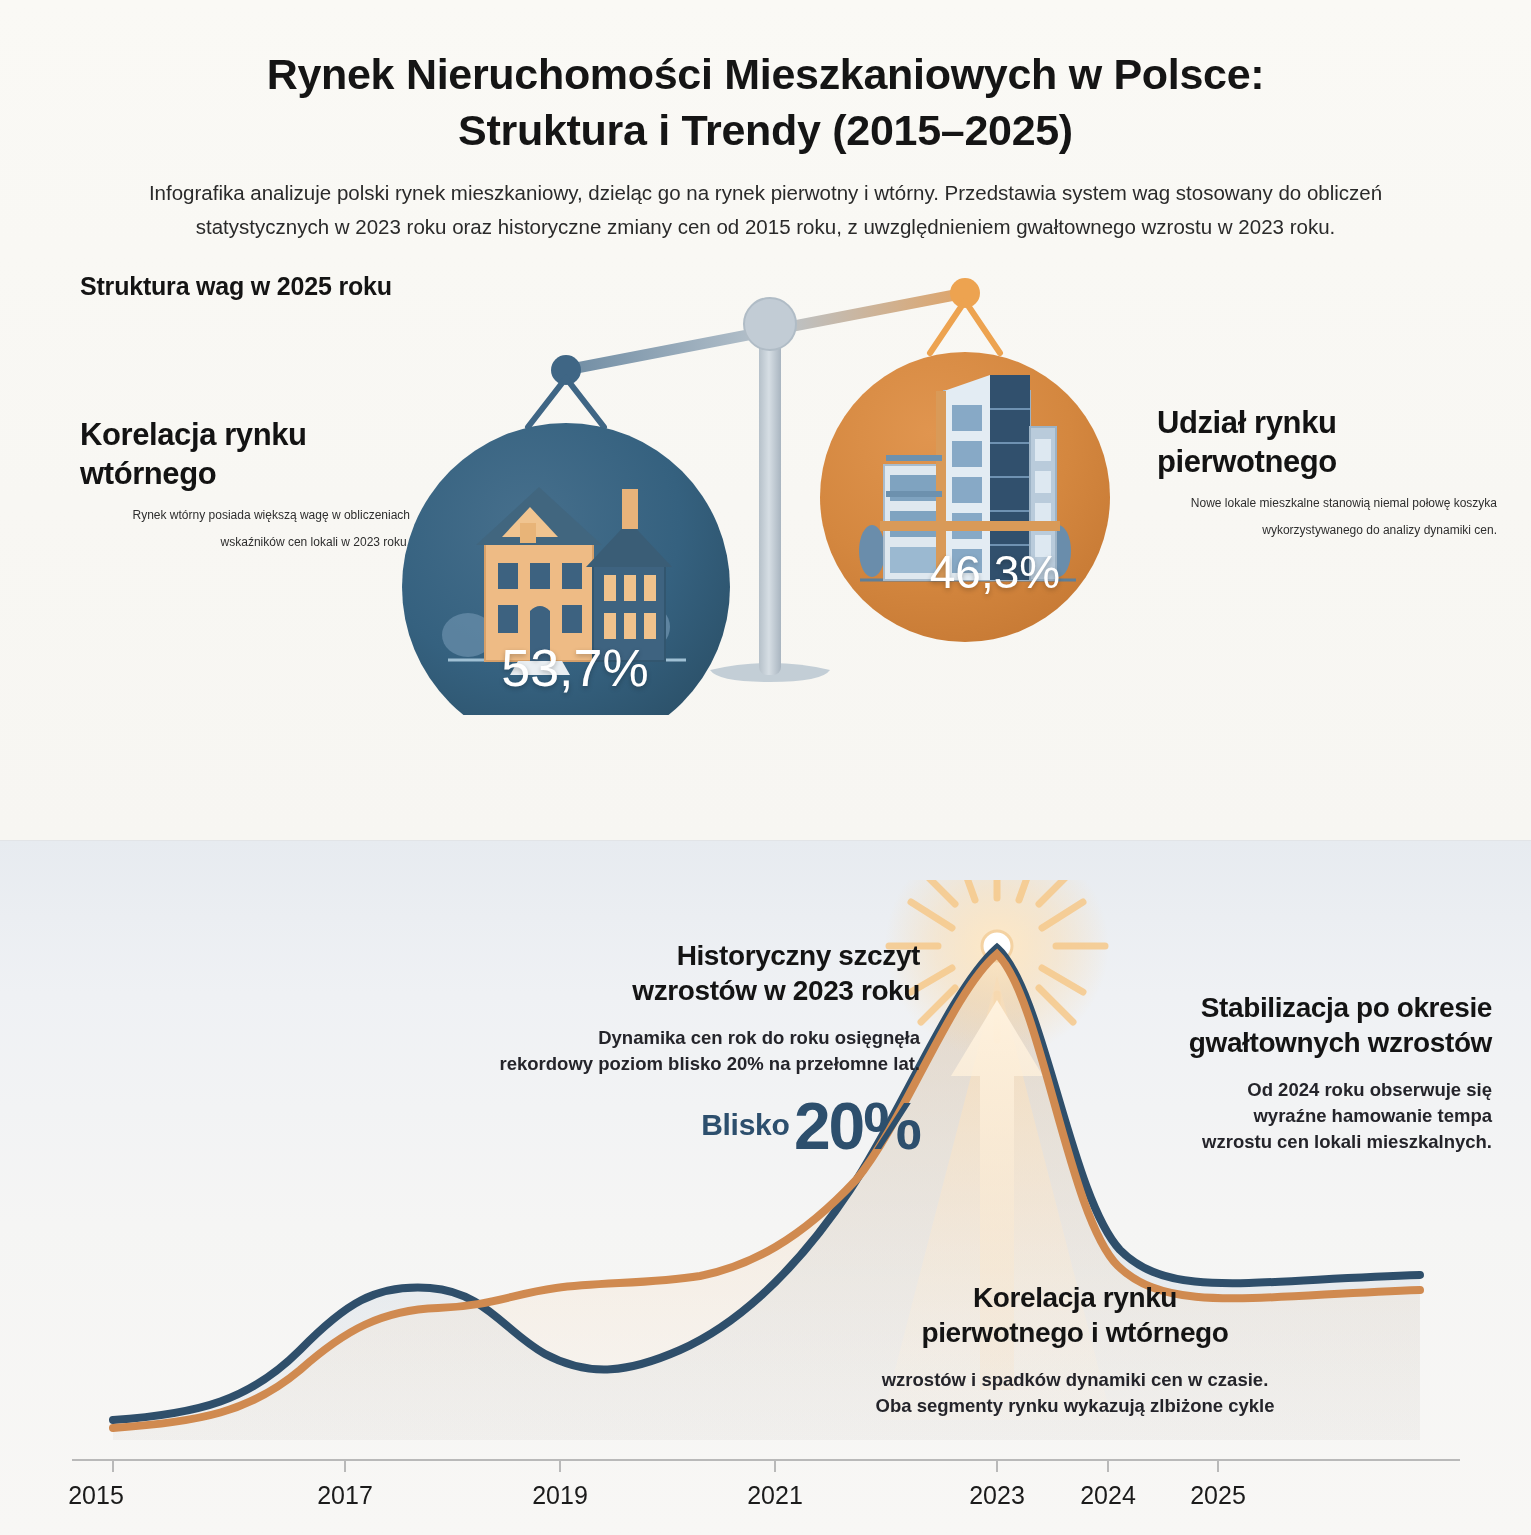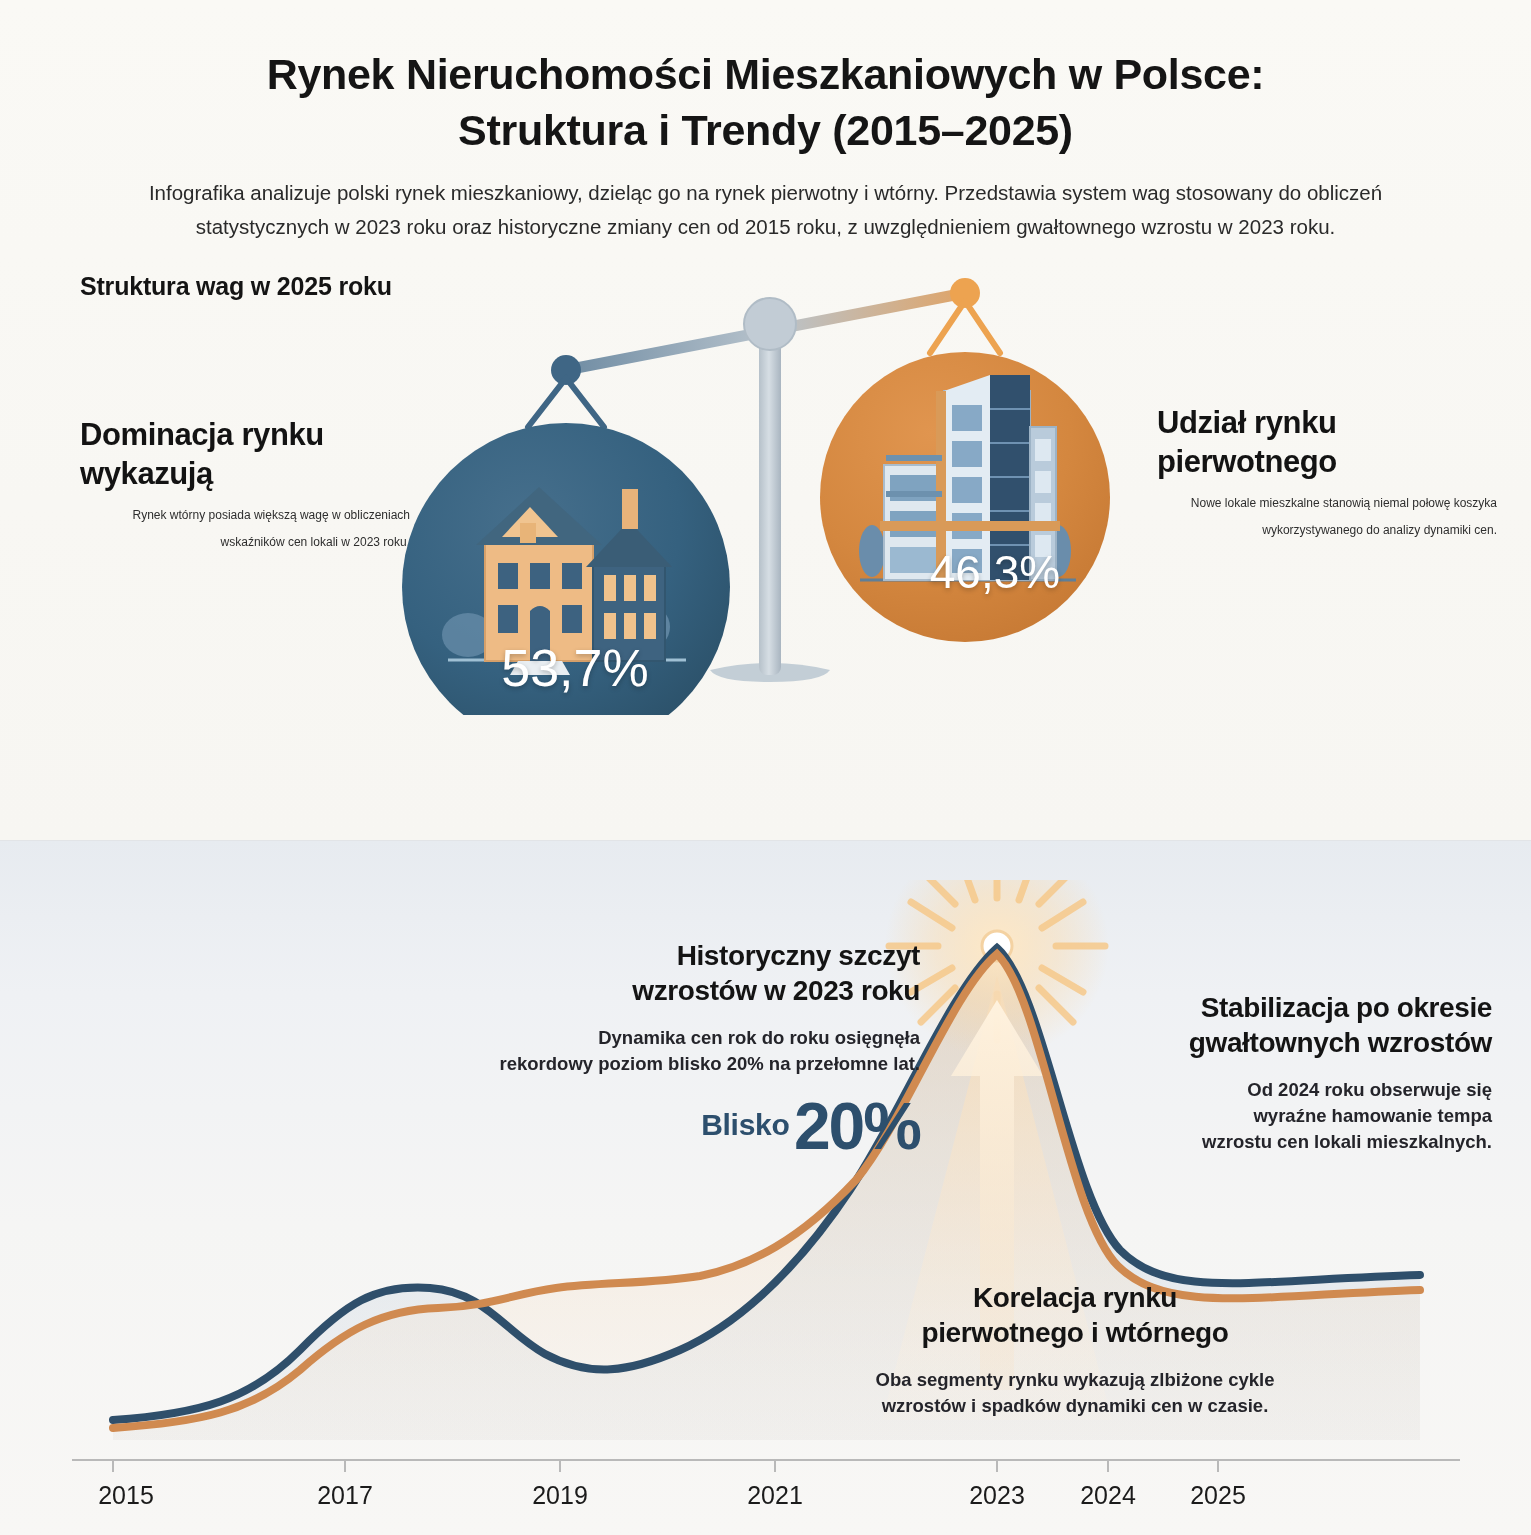--- a/index.html
+++ b/index.html
@@ -98,21 +98,21 @@
     </div>
 
     <div class="subtitle">
       <div>Infografika analizuje polski rynek mieszkaniowy, dzieląc go na rynek pierwotny i wtórny. Przedstawia system wag stosowany do obliczeń</div>
       <div>statystycznych w 2023 roku oraz historyczne zmiany cen od 2015 roku, z uwzględnieniem gwałtownego wzrostu w 2023 roku.</div>
     </div>
 
     <div class="section-head" id="weights-head">Struktura wag w 2025 roku</div>
 
     <div class="side-block" id="left-block">
-      <div class="side-title">Dominacja rynku wykazują</div>
+      <div class="side-title">Korelacja rynku wtórnego</div>
       <div class="side-body">Rynek wtórny posiada większą wagę w obliczeniach wskaźników cen lokali w 2023 roku.</div>
     </div>
 
     <div class="side-block" id="right-block">
       <div class="side-title">Udział rynku pierwotnego</div>
       <div class="side-body">Nowe lokale mieszkalne stanowią niemal połowę koszyka wykorzystywanego do analizy dynamiki cen.</div>
     </div>
 
     <svg id="scale-svg" width="760" height="440" viewBox="0 0 760 440">
       <defs>
@@ -388,26 +388,26 @@
       <div>wzrostu cen lokali mieszkalnych.</div>
     </div>
   </div>
 
   <div class="anno" id="anno-corr">
     <div class="anno-title">
       <div>Korelacja rynku</div>
       <div>pierwotnego i wtórnego</div>
     </div>
     <div class="anno-body">
+      <div>wzrostów i spadków dynamiki cen w czasie.</div>
       <div>Oba segmenty rynku wykazują zlbiżone cykle</div>
-      <div>wzrostów i spadków dynamiki cen w czasie.</div>
-    </div>
-  </div>
-
-  <div class="axis-label" style="left:126px">2015</div>
+    </div>
+  </div>
+
+  <div class="axis-label" style="left:96px">2015</div>
   <div class="axis-label" style="left:345px">2017</div>
   <div class="axis-label" style="left:560px">2019</div>
   <div class="axis-label" style="left:775px">2021</div>
   <div class="axis-label" style="left:997px">2023</div>
   <div class="axis-label" style="left:1108px">2024</div>
   <div class="axis-label" style="left:1218px">2025</div>
 
 </div>
 
 </body></html>

